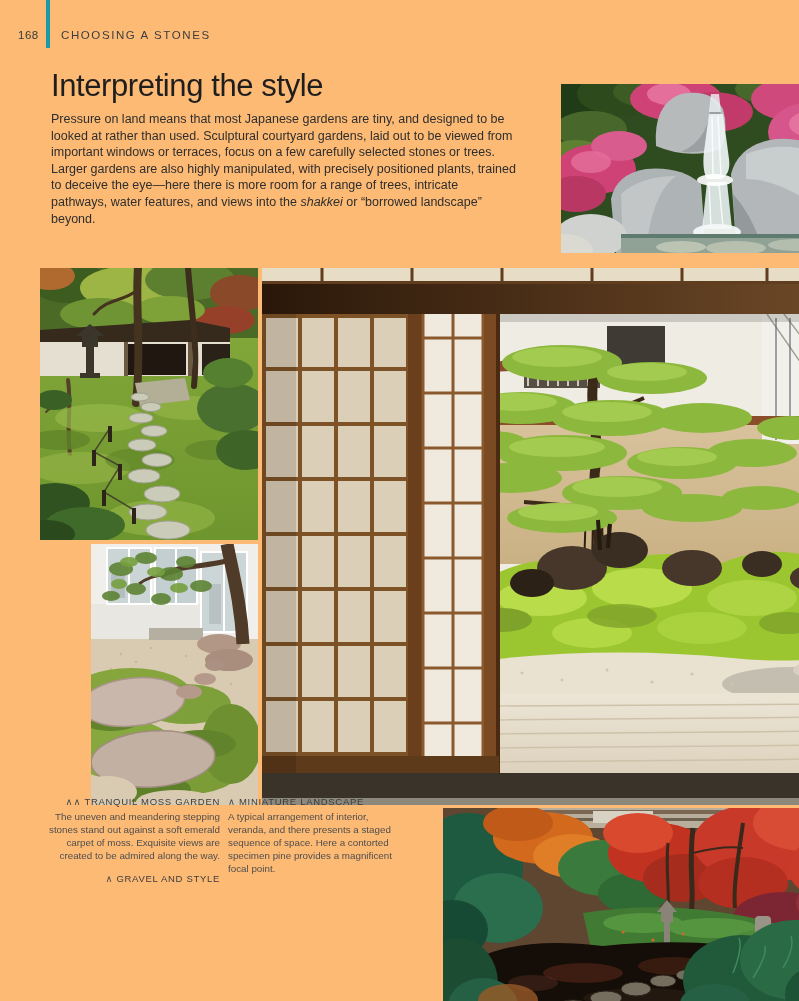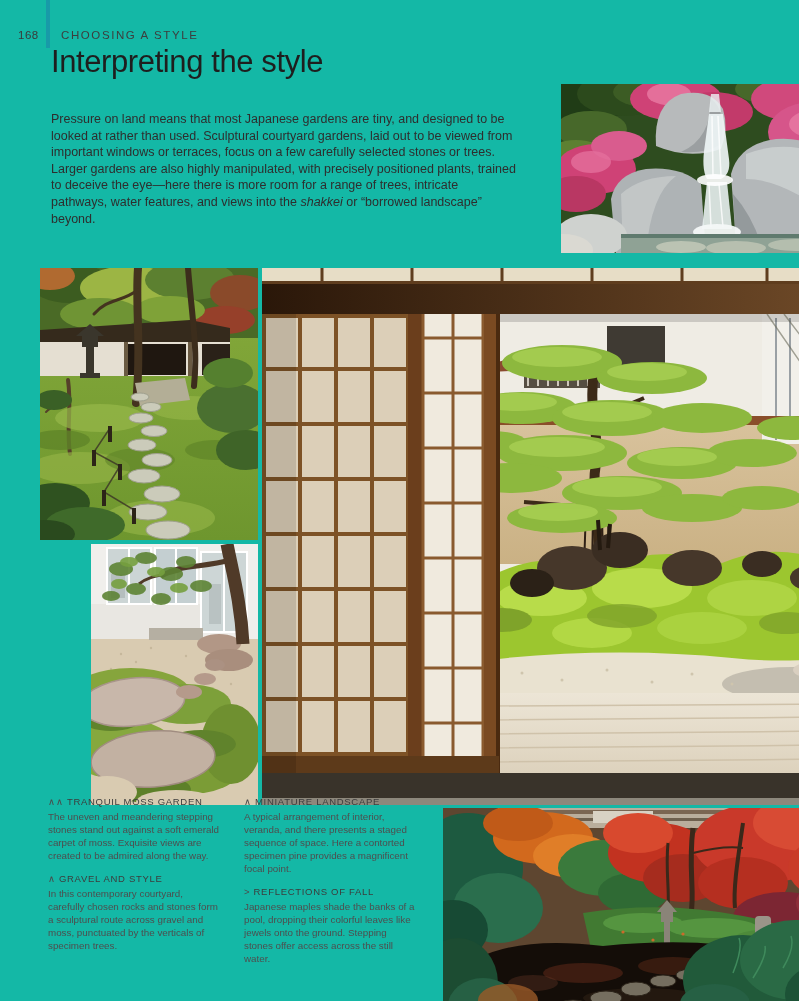--- a/index.html
+++ b/index.html
@@ -1,54 +1,54 @@
 <!DOCTYPE html>
 <html><head>
 <meta charset="utf-8">
 <style>
   html,body{margin:0;padding:0;background:#ffffff;}
   .page{
-    position:relative;width:799px;height:1001px;background:#14b8a6;overflow:hidden;
+    position:relative;width:799px;height:1001px;background:#fdba74;overflow:hidden;
     font-family:"Liberation Sans", sans-serif;color:#2b2b2b;
   }
   
   .page-num{position:absolute;left:18px;top:29px;font-size:11.5px;color:#3a3a3a;letter-spacing:.5px;}
   .accent-bar{position:absolute;left:46px;top:0;width:4px;height:48px;background:#189aa8;}
   .section-title{position:absolute;left:61px;top:29px;font-size:11.5px;color:#3d3d3d;letter-spacing:1.6px;}
   
-  .article-title{position:absolute;left:51px;top:44px;margin:0;font-size:31px;font-weight:normal;
+  .article-title{position:absolute;left:51px;top:68px;margin:0;font-size:31px;font-weight:normal;
     letter-spacing:-.4px;color:#1e1e1e;}
   .article-body{position:absolute;left:51px;top:111px;width:466px;margin:0;font-size:12.5px;
     line-height:16.6px;color:#2e2e2e;}
   .article-body i{}
   
   .photo{position:absolute;overflow:hidden;background:#dcd6c8;}
   .photo svg{display:block;}
   .photo-waterfall{left:521px;top:68px;width:278px;height:169px;}
   .photo-moss{left:0px;top:252px;width:218px;height:272px;}
   .photo-main{left:222px;top:252px;width:577px;height:537px;}
   .photo-courtyard{left:51px;top:528px;width:167px;height:261px;}
   .photo-fall{left:403px;top:792px;width:396px;height:209px;}
   
   .cap-col{position:absolute;top:796px;width:172px;}
-  .cap-col-1{left:48px;}
-  .cap-col-2{left:244px;}
+  .cap-col-1{left:48px;text-align:right;}
+  .cap-col-2{left:228px;}
   .caption{margin:0 0 11px 0;}
   .cap-head{font-size:9.5px;letter-spacing:.7px;color:#3c3c3c;margin-bottom:3px;white-space:nowrap;}
   .cap-marker{margin-right:3px;letter-spacing:1px;color:#4a4a4a;}
   .cap-text{margin:0;font-size:9.8px;line-height:13px;color:#4e4e4e;}
 </style>
 </head>
 <body>
 
 <div class="page">
 
   <span class="page-num">168</span>
   <div class="accent-bar"></div>
-  <span class="section-title">CHOOSING A STYLE</span>
+  <span class="section-title">CHOOSING A STONES</span>
 
   <h1 class="article-title">Interpreting the style</h1>
   <p class="article-body"><span>Pressure on land means that most Japanese gardens are tiny, and designed to be looked at rather than used. Sculptural courtyard gardens, laid out to be viewed from important windows or terraces, focus on a few carefully selected stones or trees. Larger gardens are also highly manipulated, with precisely positioned plants, trained to deceive the eye—here there is more room for a range of trees, intricate pathways, water features, and views into the </span><i>shakkei</i><span> or “borrowed landscape” beyond.</span></p>
 
   <figure class="photo photo-waterfall">
     <svg width="278" height="169" viewBox="0 0 278 169" preserveAspectRatio="none">
       <rect width="278" height="169" fill="#2e4c1f"></rect>
       <g>
         <ellipse cx="20" cy="20" rx="42" ry="24" fill="#203c16"></ellipse>
         <ellipse cx="62" cy="10" rx="46" ry="22" fill="#2c4a1c"></ellipse>
@@ -388,32 +388,27 @@
     </svg>
   </figure>
 
   <div class="cap-col cap-col-1">
     <div class="caption">
       <div class="cap-head"><span class="cap-marker">∧∧</span><span class="cap-title">TRANQUIL MOSS GARDEN</span></div>
       <p class="cap-text">The uneven and meandering stepping stones stand out against a soft emerald carpet of moss. Exquisite views are created to be admired along the way.</p>
     </div>
     <div class="caption">
       <div class="cap-head"><span class="cap-marker">∧</span><span class="cap-title">GRAVEL AND STYLE</span></div>
-      <p class="cap-text">In this contemporary courtyard, carefully chosen rocks and stones form a sculptural route across gravel and moss, punctuated by the verticals of specimen trees.</p>
     </div>
   </div>
 
   <div class="cap-col cap-col-2">
     <div class="caption">
       <div class="cap-head"><span class="cap-marker">∧</span><span class="cap-title">MINIATURE LANDSCAPE</span></div>
       <p class="cap-text">A typical arrangement of interior, veranda, and there presents a staged sequence of space. Here a contorted specimen pine provides a magnificent focal point.</p>
-    </div>
-    <div class="caption">
-      <div class="cap-head"><span class="cap-marker">&gt;</span><span class="cap-title">REFLECTIONS OF FALL</span></div>
-      <p class="cap-text">Japanese maples shade the banks of a pool, dropping their colorful leaves like jewels onto the ground. Stepping stones offer access across the still water.</p>
     </div>
   </div>
 
   <figure class="photo photo-fall">
     <svg width="396" height="209" viewBox="0 0 396 209" preserveAspectRatio="none">
       <rect width="396" height="209" fill="#5e4630"></rect>
       <g>
         <rect x="55" y="0" width="300" height="20" fill="#b9ae9c"></rect>
         <rect x="55" y="2" width="300" height="4" fill="#6a5440" opacity=".8"></rect>
         <rect x="120" y="10" width="160" height="3" fill="#4f3e2e" opacity=".7"></rect>

